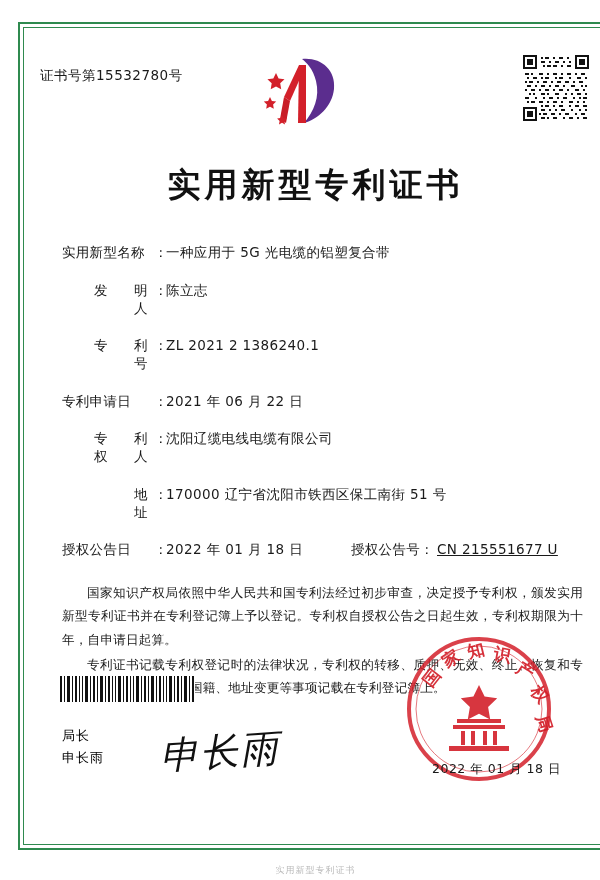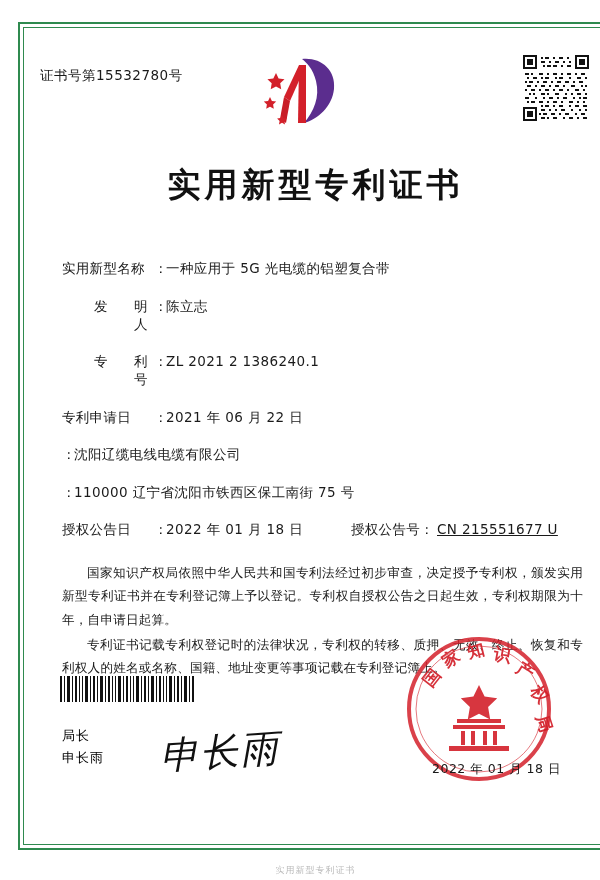--- a/index.html
+++ b/index.html
@@ -82,21 +82,21 @@
     font-size: 33px;
     font-weight: bold;
     letter-spacing: 4px;
     color: #111;
     margin-top: 28px;
     font-family: "DejaVu Sans", "Liberation Sans", sans-serif;
   }
 
   
   .fields {
-    margin-top: 52px;
+    margin-top: 36px;
     padding-left: 22px;
   }
   .field-row {
     display: flex;
     align-items: baseline;
     margin-bottom: 19.5px;
     font-size: 13.5px;
     color: #1a1a1a;
   }
   .field-label {
@@ -407,27 +407,29 @@
         <span class="field-value">ZL 2021 2 1386240.1</span>
       </div>
 
       <div class="field-row">
         <span class="field-label">专利申请日</span>
         <span class="field-colon">：</span>
         <span class="field-value">2021 年 06 月 22 日</span>
       </div>
 
       <div class="field-row">
+        <span class="field-label spaced">专　利　权　人</span>
         <span class="field-colon">：</span>
         <span class="field-value">沈阳辽缆电线电缆有限公司</span>
       </div>
 
       <div class="field-row">
-        <span class="field-colon">：</span>
-        <span class="field-value">110000 辽宁省沈阳市铁西区保工南街 75 号</span>
+        <span class="field-label spaced">地　　　址</span>
+        <span class="field-colon">：</span>
+        <span class="field-value">170000 辽宁省沈阳市铁西区保工南街 51 号</span>
       </div>
 
       <div class="field-row two-col">
         <span class="field-label">授权公告日</span>
         <span class="field-colon">：</span>
         <span class="field-value">2022 年 01 月 18 日</span>
         <span class="second-label">授权公告号：</span>
         <span class="second-value">CN 215551677 U</span>
       </div>
     </div>

